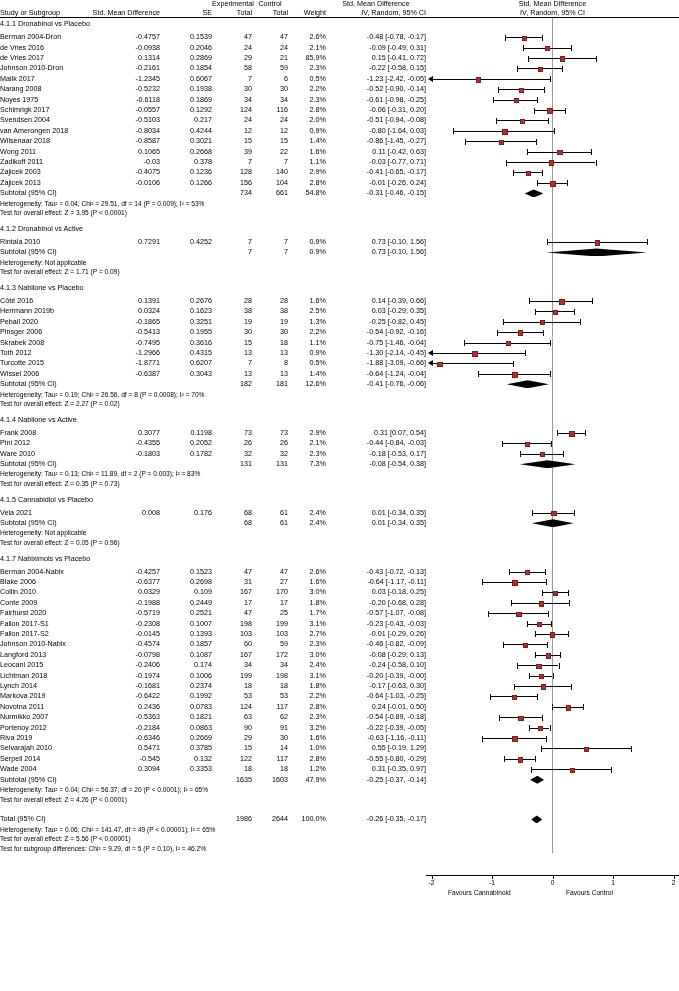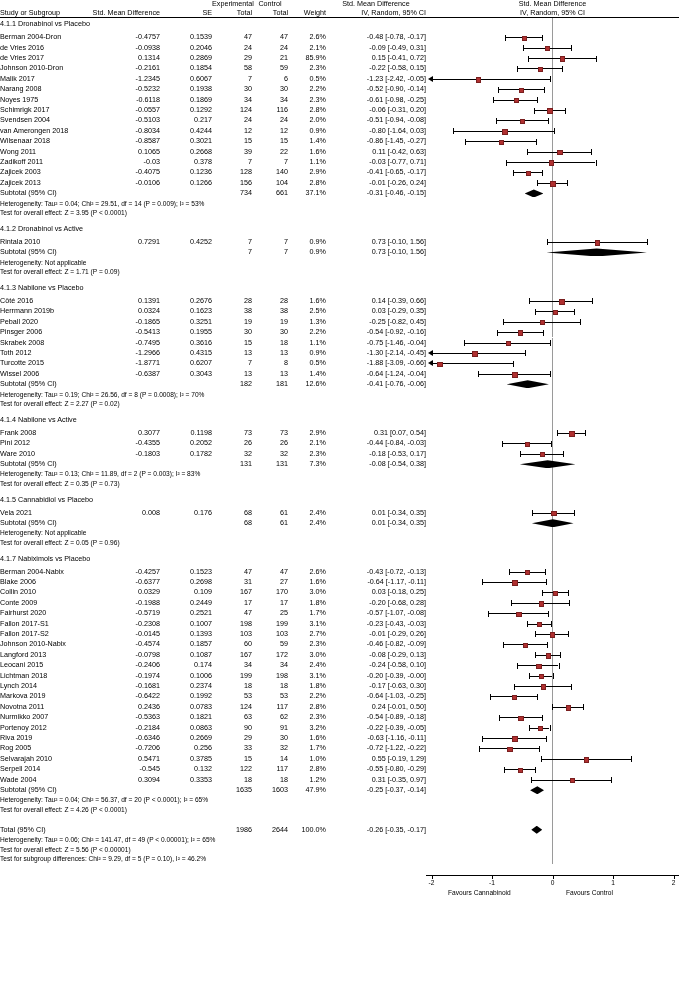--- a/index.html
+++ b/index.html
@@ -368,21 +368,21 @@
               <div class="pt" style="left:124.2px;"></div>
             </div>
           </td>
         </tr>
         <tr class="row subtot">
           <td>Subtotal (95% CI)</td>
           <td class="numc"></td>
           <td class="numc"></td>
           <td class="numc">734</td>
           <td class="numc">661</td>
-          <td class="numc">37.1%</td>
+          <td class="numc">54.8%</td>
           <td class="numc">-0.31 [-0.46, -0.15]</td>
           <td class="plotcell">
             <div class="plotbox">
               <div class="axisline"></div>
               <div style="position:absolute;left:98.7px;top:1.2px;width:18.8px;height:8px;background:#000;clip-path:polygon(0% 50%, 48.4% 0%, 100% 50%, 48.4% 100%);"></div>
             </div>
           </td>
         </tr>
         <tr class="note">
           <td colspan="7">Heterogeneity: Tau² = 0.04; Chi² = 29.51, df = 14 (P = 0.009); I² = 53%</td>
@@ -1134,38 +1134,20 @@
           <td class="numc">30</td>
           <td class="numc">1.6%</td>
           <td class="numc">-0.63 [-1.16, -0.11]</td>
           <td class="plotcell">
             <div class="plotbox">
               <div class="axisline"></div>
               <div class="ci" style="left:56.3px;width:63.5px;"></div>
               <div class="cap" style="left:56.3px;"></div>
               <div class="cap" style="left:119.8px;"></div>
               <div class="pt" style="left:86.4px;"></div>
-            </div>
-          </td>
-        </tr>
-        <tr class="row ">
-          <td>Rog 2005</td>
-          <td class="numc">-0.7206</td>
-          <td class="numc">0.256</td>
-          <td class="numc">33</td>
-          <td class="numc">32</td>
-          <td class="numc">1.7%</td>
-          <td class="numc">-0.72 [-1.22, -0.22]</td>
-          <td class="plotcell">
-            <div class="plotbox">
-              <div class="axisline"></div>
-              <div class="ci" style="left:52.7px;width:60.5px;"></div>
-              <div class="cap" style="left:52.7px;"></div>
-              <div class="cap" style="left:113.2px;"></div>
-              <div class="pt" style="left:81.2px;"></div>
             </div>
           </td>
         </tr>
         <tr class="row ">
           <td>Selvarajah 2010</td>
           <td class="numc">0.5471</td>
           <td class="numc">0.3785</td>
           <td class="numc">15</td>
           <td class="numc">14</td>
           <td class="numc">1.0%</td>

